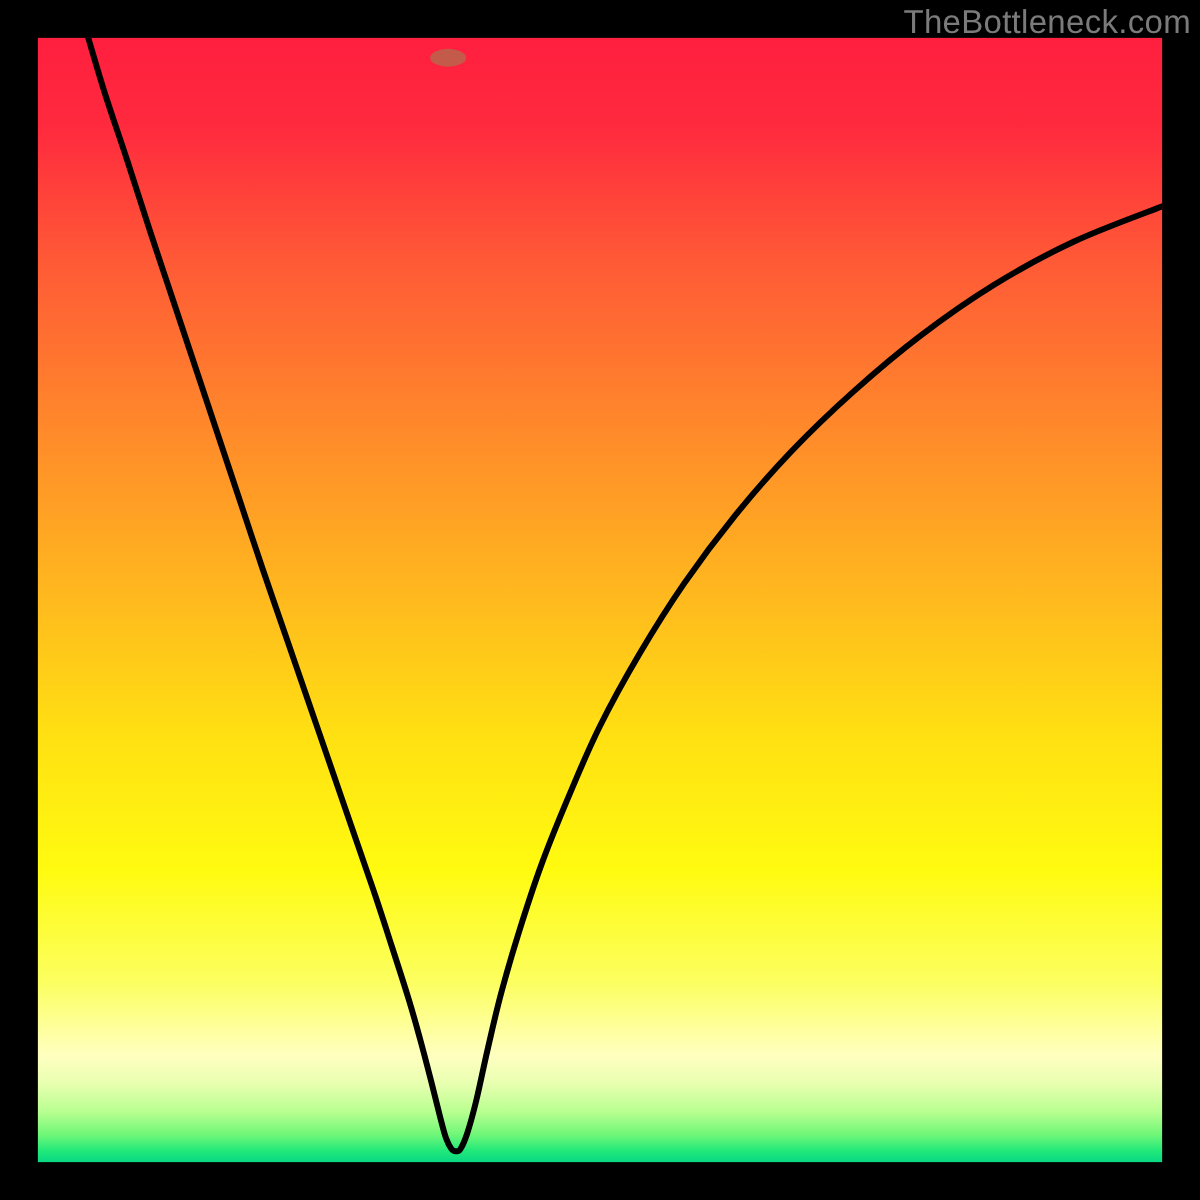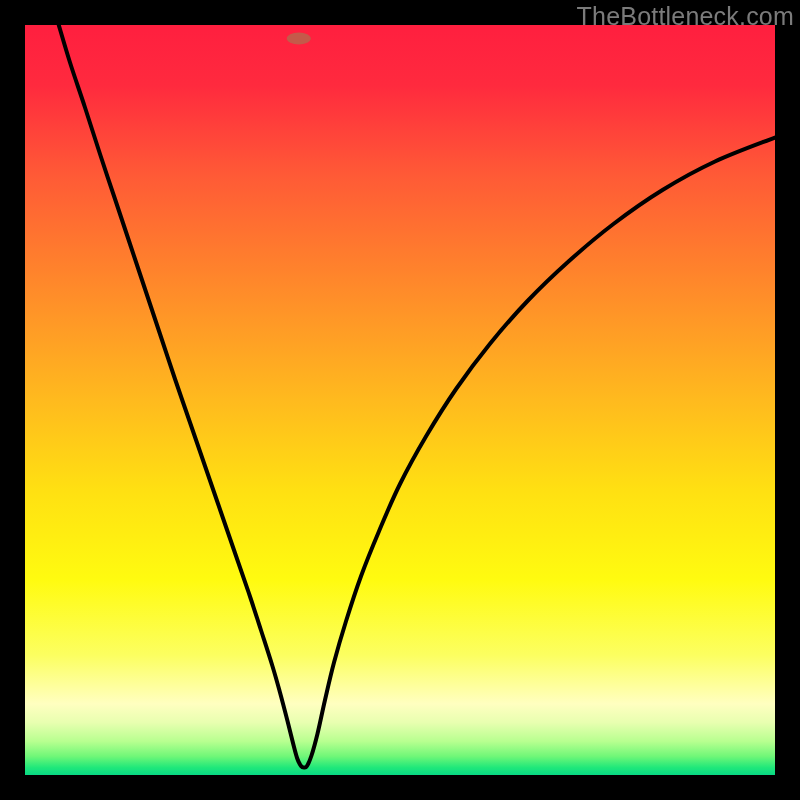--- a/index.html
+++ b/index.html
@@ -12,21 +12,21 @@
     width: 750px;
     height: 750px;
     overflow: hidden;
   }
   .plot-area svg { display: block; }
   .watermark {
     position: absolute;
     top: 2px;
     right: 6px;
     color: #7b7b7b;
-    font-size: 25px;
+    font-size: 22px;
     font-weight: 400;
     letter-spacing: 0.2px;
   }
 </style>
 </head>
 <body>
 
 <div class="frame">
   <div class="plot-area">
     <svg id="chart-svg" xmlns="http://www.w3.org/2000/svg" width="750" height="750" viewBox="0 0 750 750">

